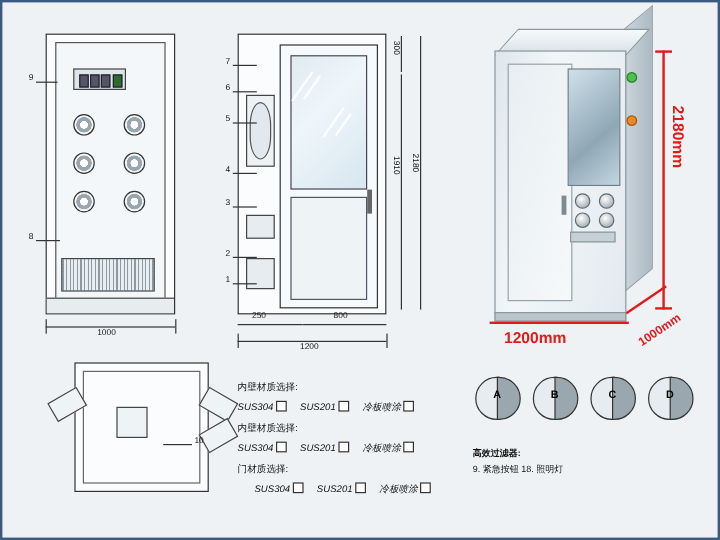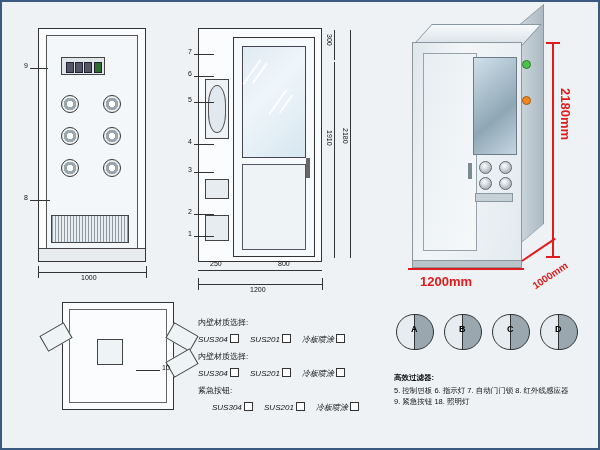--- a/index.html
+++ b/index.html
@@ -236,21 +236,21 @@
     </div>
     <div class="mat-row">
       <span>内壁材质选择:</span>
     </div>
     <div class="mat-row">
       <span class="mat-opt"><span>SUS304</span><span class="box"></span></span>
       <span class="mat-opt"><span>SUS201</span><span class="box"></span></span>
       <span class="mat-opt"><span>冷板喷涂</span><span class="box"></span></span>
     </div>
     <div class="mat-row">
-      <span>紧急按钮:</span>
+      <span>门材质选择:</span>
     </div>
     <div class="mat-row" style="padding-left:14px">
       <span class="mat-opt"><span>SUS304</span><span class="box"></span></span>
       <span class="mat-opt"><span>SUS201</span><span class="box"></span></span>
       <span class="mat-opt"><span>冷板喷涂</span><span class="box"></span></span>
     </div>
   </div>
 
   <div id="icons">
     <div class="icon-item" style="left:0">
@@ -270,17 +270,16 @@
     </div>
     <div class="icon-item" style="left:144px">
       <div class="half"></div>
       <div class="half r"></div>
       <div class="icon-letter">D</div>
     </div>
   </div>
 
   <div id="legend">
     <div class="ltitle">高效过滤器:</div>
-    <div>5. 控制면板   6. 指示灯   7. 自动门门锁   8. 红外线感应器</div>
     <div>9. 紧急按钮   18. 照明灯</div>
   </div>
 
 </div>
 
 </body></html>

